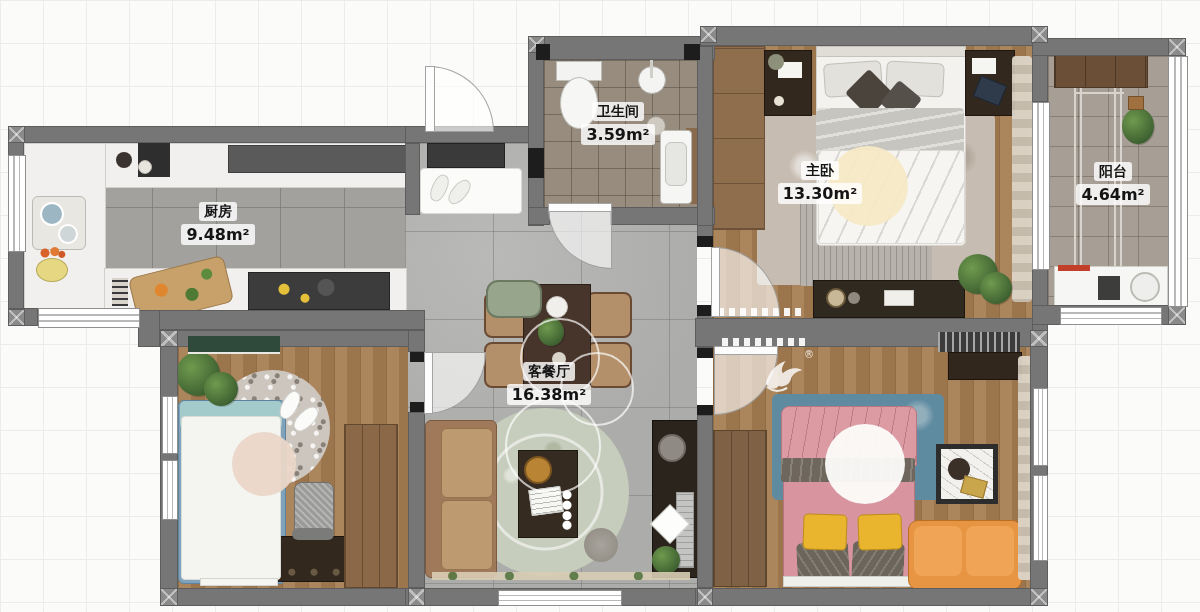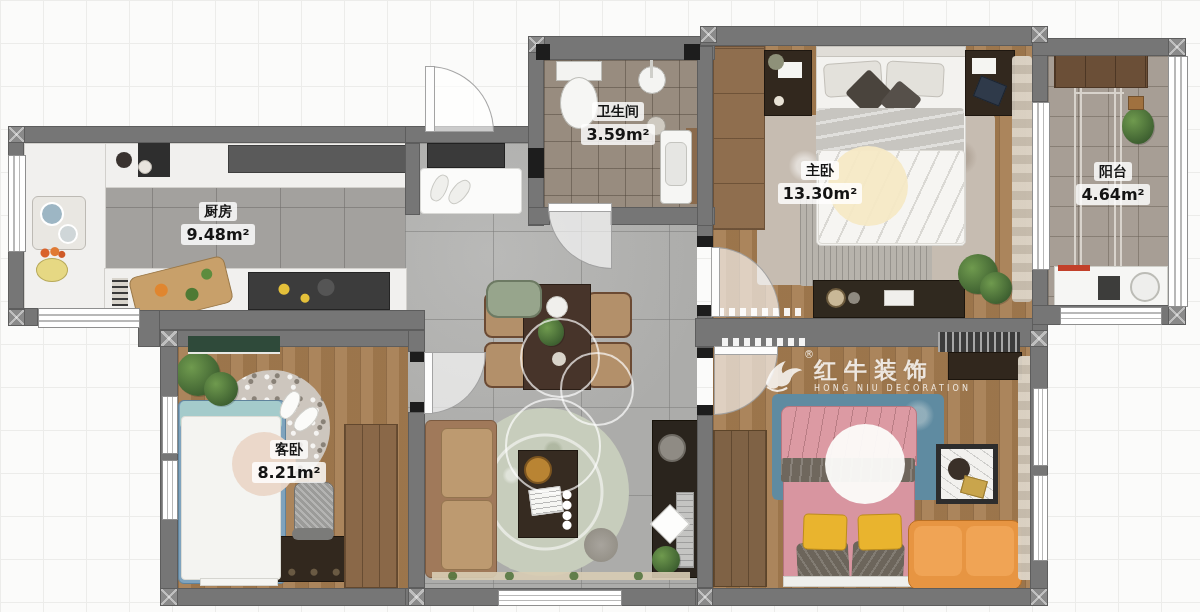--- a/index.html
+++ b/index.html
@@ -294,32 +294,28 @@
     <span class="ar">3.59m²</span>
   </div>
   <div class="abs label" style="left:765px;top:161px;">
     <span class="nm">主卧</span>
     <span class="ar">13.30m²</span>
   </div>
   <div class="abs label" style="left:1058px;top:162px;">
     <span class="nm">阳台</span>
     <span class="ar">4.64m²</span>
   </div>
-  <div class="abs label" style="left:234px;top:440px;">
-    <span class="nm">客卧</span>
-    <span class="ar">8.21m²</span>
+  <div class="abs label" style="left:494px;top:362px;">
+    <span class="nm">客餐厅</span>
+    <span class="ar">16.38m²</span>
   </div>
 
   <div class="abs wm" style="left:762px;top:350px;width:190px;height:52px;">
     <span style="position:relative;width:46px;height:46px;flex:0 0 auto;">
       <svg viewBox="0 0 64 64" width="46" height="46">
         <path d="M6 40 C10 26 20 15 33 11 C28 18 26 24 29 28 C37 21 48 19 56 24 C47 26 42 30 40 37 C38 44 31 48 23 46 C19 51 12 51 8 46 C6 44 5 42 6 40 Z" fill="rgba(255,255,255,.82)"></path>
         <path d="M8 48 C16 54 26 54 34 49" stroke="rgba(255,255,255,.82)" stroke-width="3" fill="none" stroke-linecap="round"></path>
       </svg>
       <span style="position:absolute;top:-4px;right:-6px;font-size:10px;color:rgba(255,255,255,.85);">®</span>
     </span>
-    <span style="display:flex;flex-direction:column;gap:2px;">
-      <span class="cn">红牛装饰</span>
-      <span class="en">HONG NIU DECORATION</span>
-    </span>
   </div>
 
 </div>
 
 </body></html>

